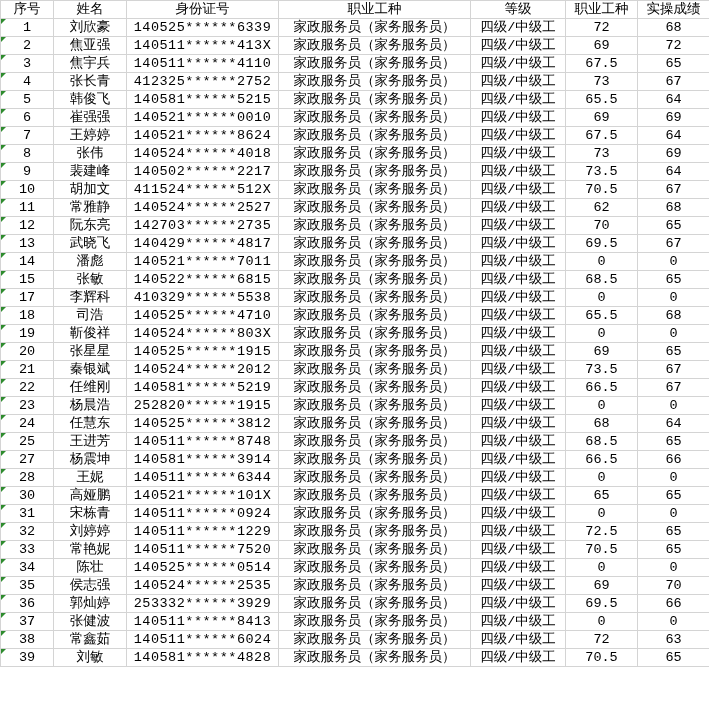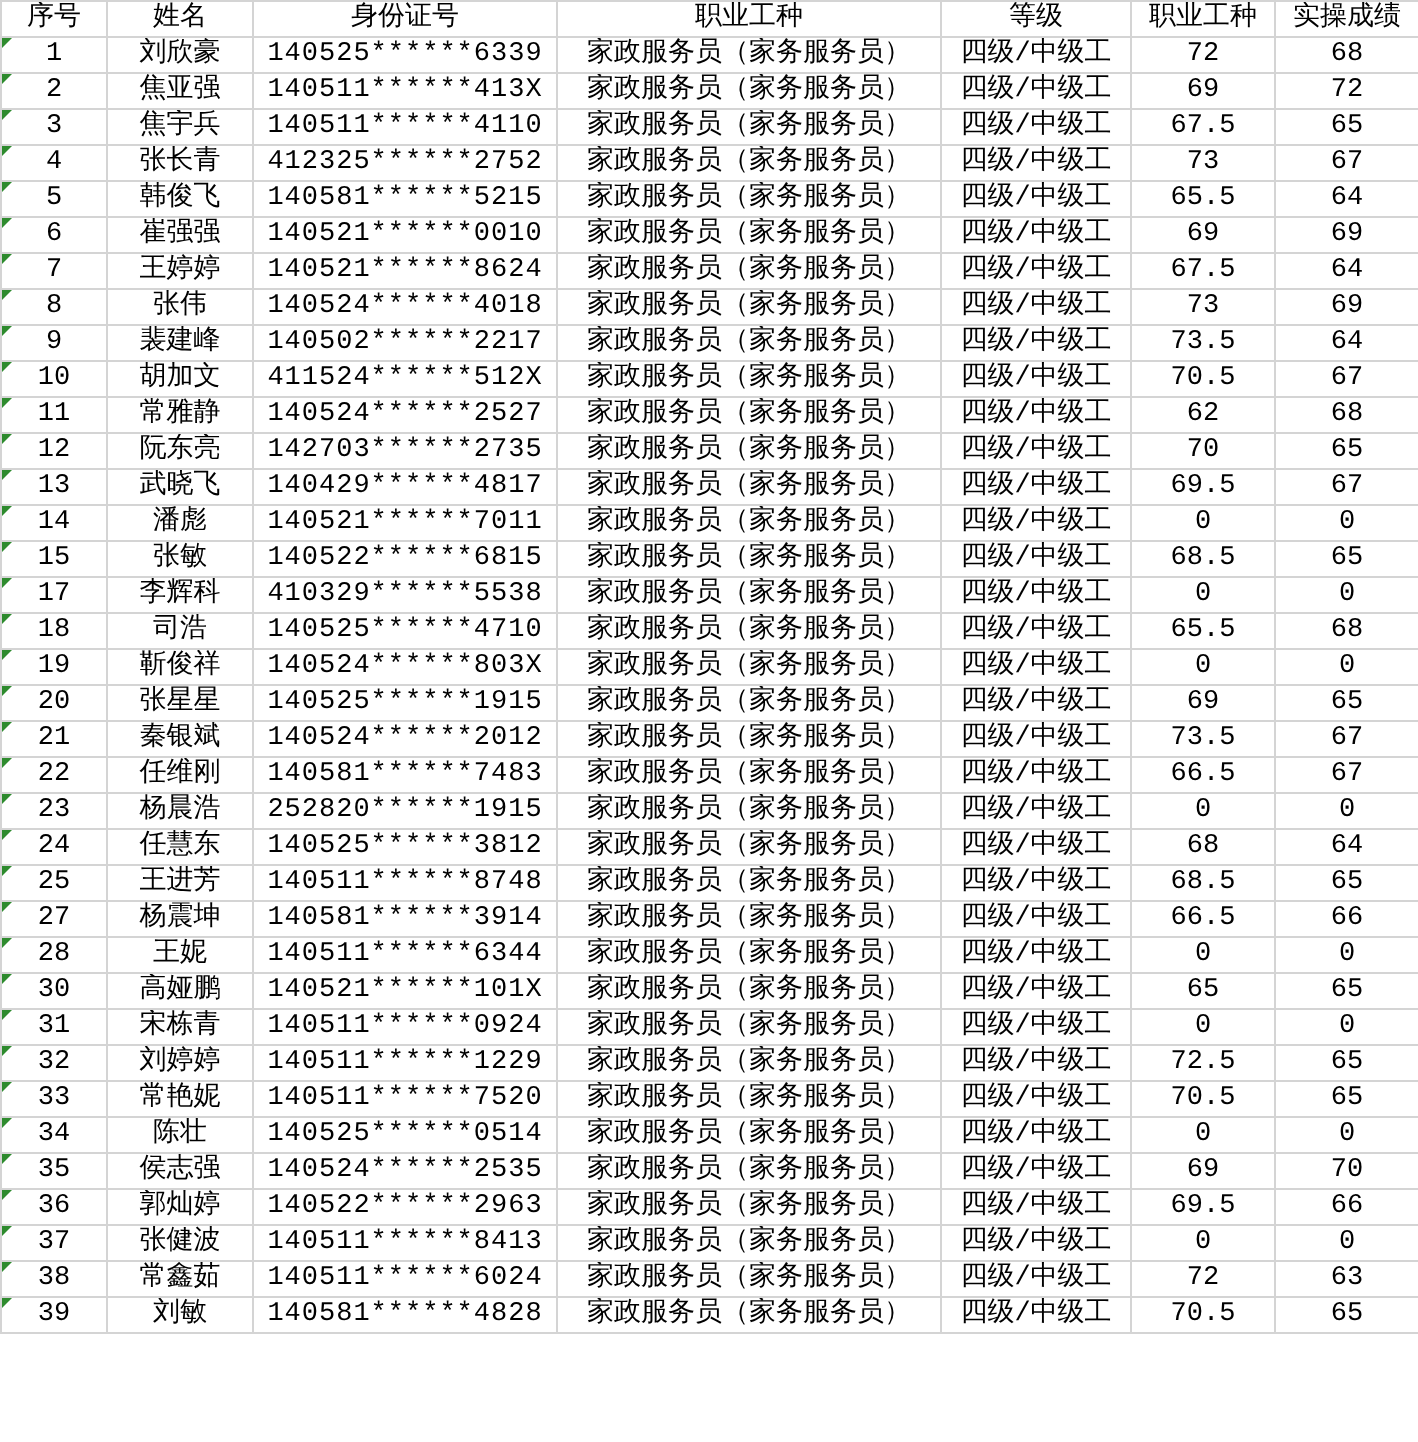--- a/index.html
+++ b/index.html
@@ -246,21 +246,21 @@
         <td>秦银斌</td>
         <td class="c-id">140524******2012</td>
         <td>家政服务员（家务服务员）</td>
         <td>四级/中级工</td>
         <td>73.5</td>
         <td>67</td>
       </tr>
       <tr>
         <td><span class="tri" style="border-top-color: rgb(46, 139, 46);"></span>22</td>
         <td>任维刚</td>
-        <td class="c-id">140581******7483</td>
+        <td class="c-id">140581******5219</td>
         <td>家政服务员（家务服务员）</td>
         <td>四级/中级工</td>
         <td>66.5</td>
         <td>67</td>
       </tr>
       <tr>
         <td><span class="tri" style="border-top-color: rgb(46, 139, 46);"></span>23</td>
         <td>杨晨浩</td>
         <td class="c-id">252820******1915</td>
         <td>家政服务员（家务服务员）</td>
@@ -354,21 +354,21 @@
         <td>侯志强</td>
         <td class="c-id">140524******2535</td>
         <td>家政服务员（家务服务员）</td>
         <td>四级/中级工</td>
         <td>69</td>
         <td>70</td>
       </tr>
       <tr>
         <td><span class="tri" style="border-top-color: rgb(46, 139, 46);"></span>36</td>
         <td>郭灿婷</td>
-        <td class="c-id">140522******2963</td>
+        <td class="c-id">253332******3929</td>
         <td>家政服务员（家务服务员）</td>
         <td>四级/中级工</td>
         <td>69.5</td>
         <td>66</td>
       </tr>
       <tr>
         <td><span class="tri" style="border-top-color: rgb(46, 139, 46);"></span>37</td>
         <td>张健波</td>
         <td class="c-id">140511******8413</td>
         <td>家政服务员（家务服务员）</td>

